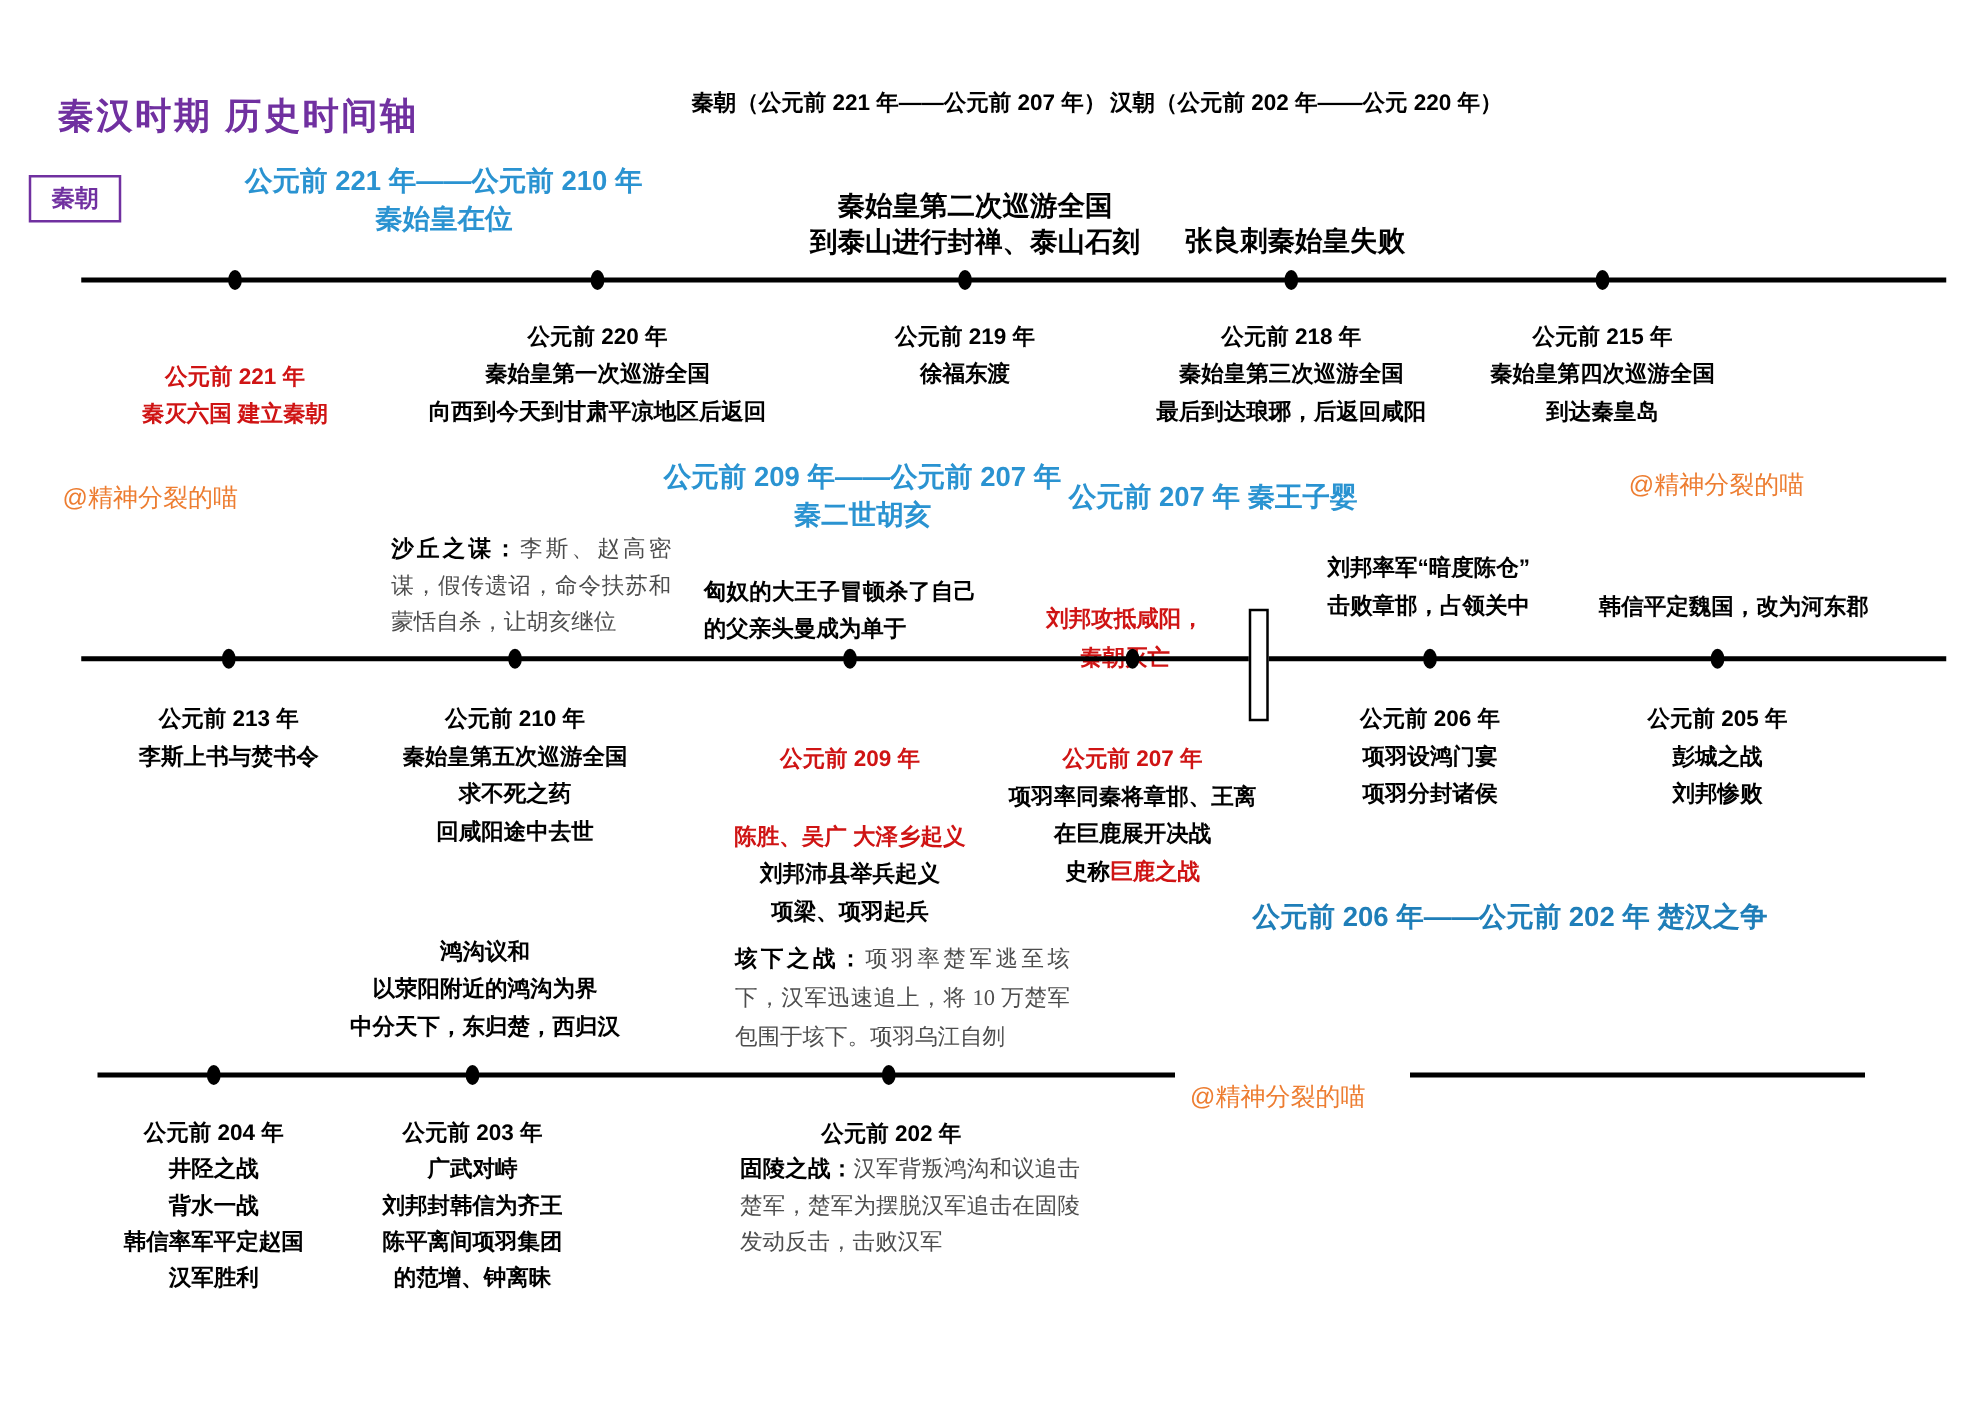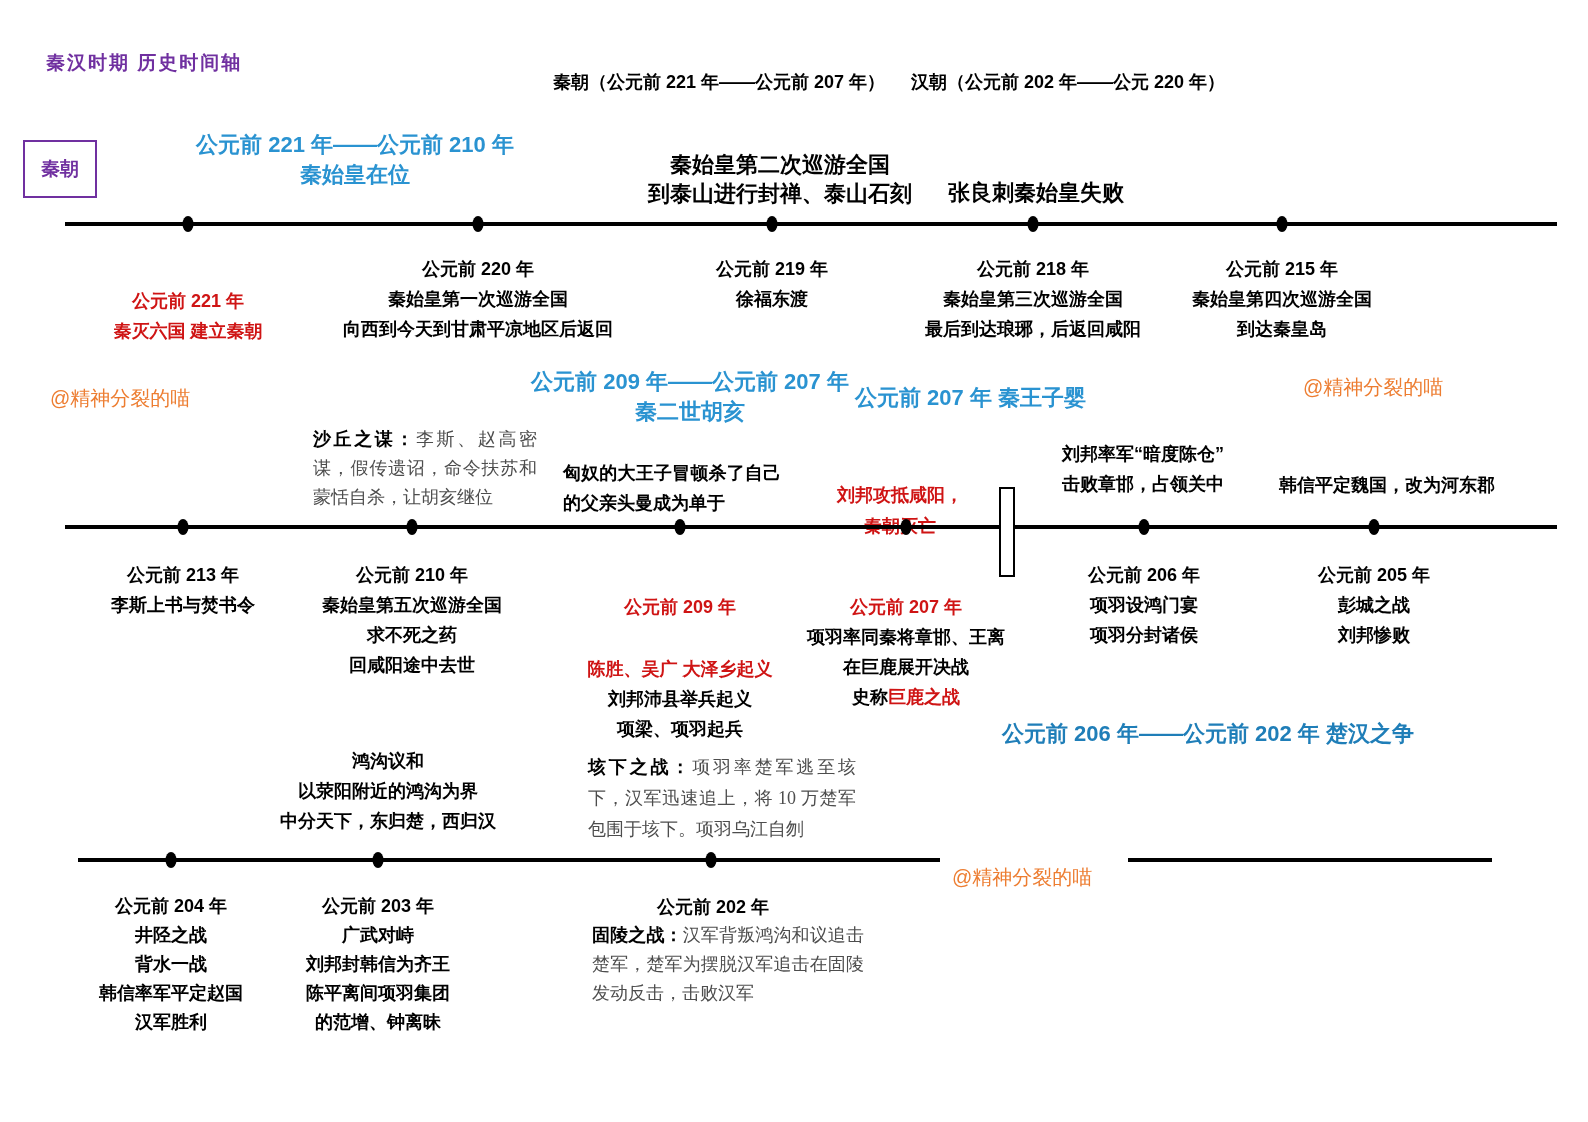--- a/index.html
+++ b/index.html
@@ -2,24 +2,24 @@
 <html style="--c-purple: #7030a0; --c-blue: #2a93d1; --c-blue2: #1f7eb8; --c-red: #cf1414; --c-orange: #ed7d31; --c-gray: #4d4d4d;"><head>
 <meta charset="utf-8">
 <style>
   :root{
     --c-purple:#7030a0; --c-blue:#2a93d1; --c-blue2:#1f7eb8;
     --c-red:#cf1414; --c-orange:#ed7d31; --c-gray:#4d4d4d;
   }
   html,body{margin:0;padding:0;background:#fff;}
   .canvas{position:relative;width:1588px;height:1122px;background:#fff;overflow:hidden;
           font-family:"Liberation Sans","DejaVu Sans",sans-serif;color:#000;}
-  .title{position:absolute;font-size:19px;font-weight:bold;color:var(--c-purple);letter-spacing:2px;white-space:nowrap;}
+  .title{position:absolute;font-size:29px;font-weight:bold;color:var(--c-purple);letter-spacing:2px;white-space:nowrap;margin-top:23px;}
   .subtitle{position:absolute;font-size:18px;font-weight:bold;white-space:nowrap;margin-top:12px;}
   .era-box{position:absolute;border:2px solid var(--c-purple);color:var(--c-purple);
-           font-weight:bold;font-size:19px;padding:14px 16px;white-space:nowrap;}
+           font-weight:bold;font-size:19px;padding:4px 16px;white-space:nowrap;}
   .cx{transform:translateX(-50%);text-align:center;white-space:nowrap;}
   .lbl{position:absolute;font-weight:bold;font-size:22px;line-height:30px;}
   .ev{position:absolute;font-weight:bold;font-size:18px;line-height:30px;}
   .lh29{line-height:29px;}
   .blue{color:var(--c-blue);}
   .blue2{color:var(--c-blue2);}
   .red{color:var(--c-red);margin-top:32px;}
   .orange-wm{position:absolute;color:var(--c-orange);font-size:20px;white-space:nowrap;}
   .tl-line{position:absolute;height:4px;background:#000;}
   .dot{position:absolute;width:11px;height:16px;background:#000;border-radius:50%;transform:translate(-50%,-50%);}
@@ -28,21 +28,21 @@
   .para .pd{font-family:"Liberation Serif","DejaVu Serif",serif;color:var(--c-gray);}
   .break-bar{position:absolute;width:12px;height:86px;background:#fff;border:2px solid #000;}
 </style>
 </head>
 <body>
 
 <div class="canvas">
 
   <div class="title" style="left:46px;top:50px">秦汉时期 历史时间轴</div>
   <div class="subtitle" style="left:553px;top:58px">秦朝（公元前 221 年——公元前 207 年）</div>
-  <div class="subtitle" style="left:911px;top:58px">汉朝（公元前 202 年——公元 220 年）</div>
+  <div class="subtitle" style="left:888px;top:58px">汉朝（公元前 202 年——公元 220 年）</div>
 
   <div class="era-box" style="left:23px;top:140px">秦朝</div>
 
   <div class="lbl blue cx" style="left:355px;top:130px">
     <div>公元前 221 年——公元前 210 年</div>
     <div>秦始皇在位</div>
   </div>
 
   <div class="lbl cx lh29" style="left:780px;top:150px">
     <div>秦始皇第二次巡游全国</div>

